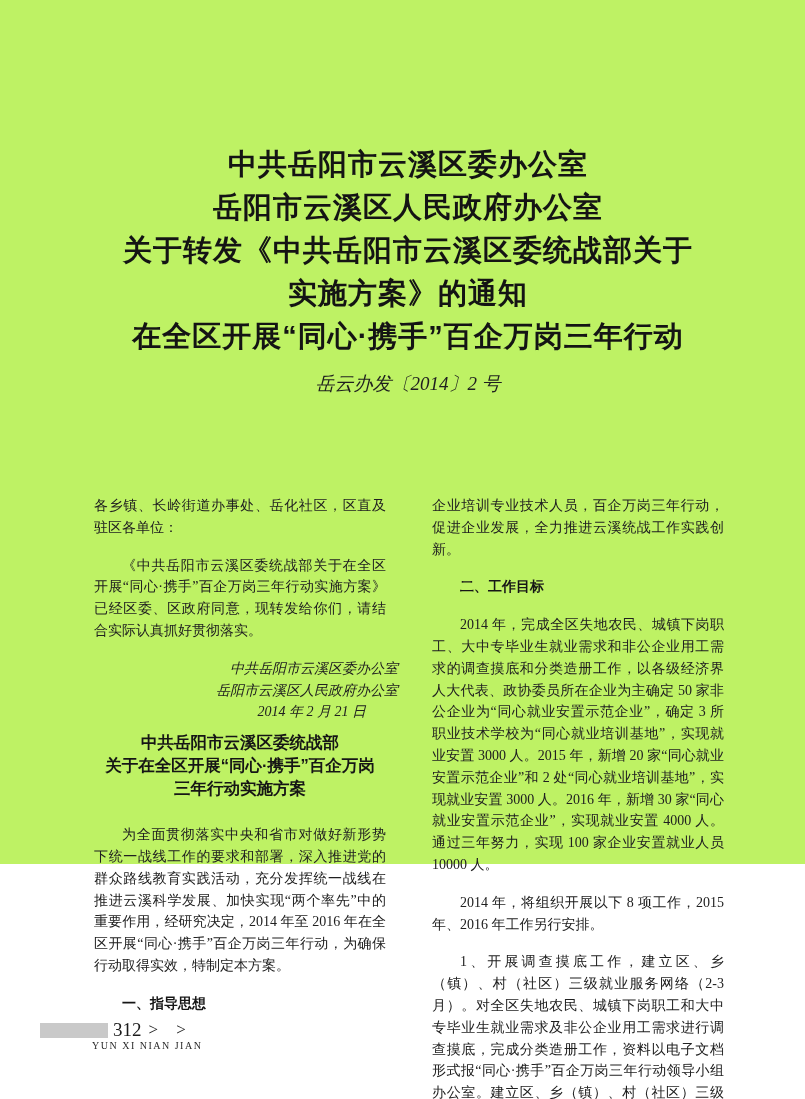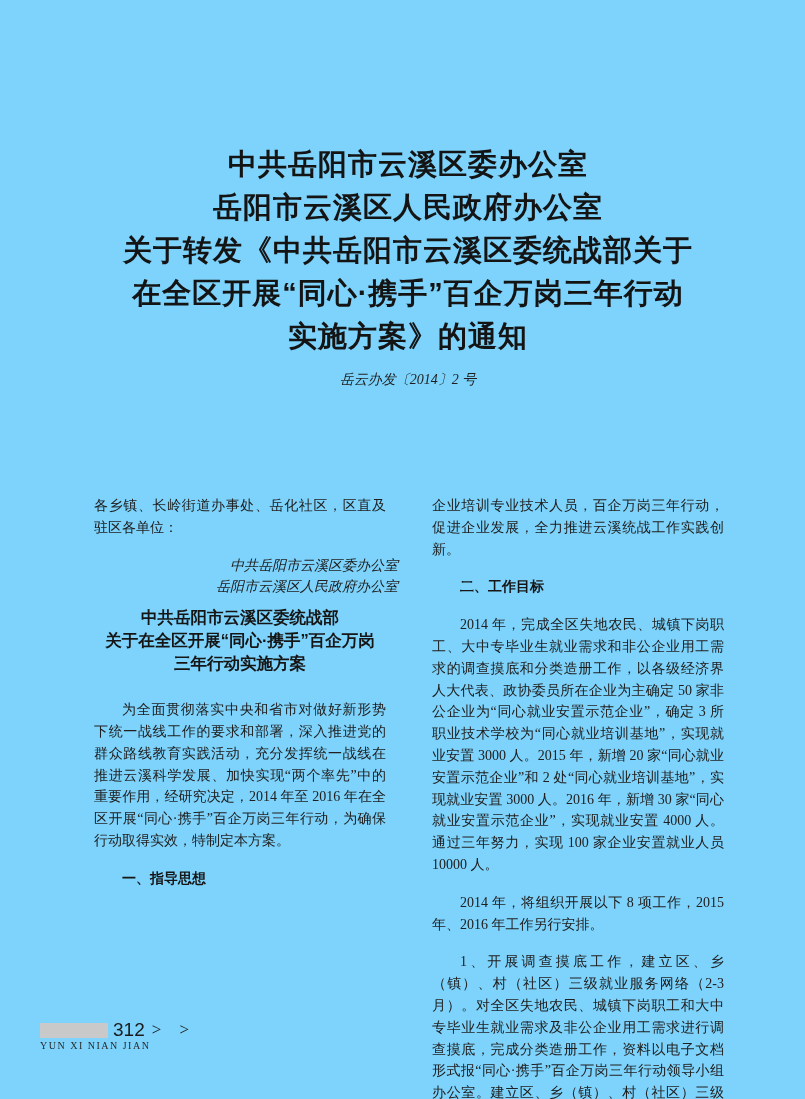--- a/index.html
+++ b/index.html
@@ -6,22 +6,22 @@
     margin: 0;
     padding: 0;
     width: 805px;
     height: 1099px;
     background: #ffffff;
     overflow: hidden;
   }
   .page {
     position: relative;
     width: 805px;
-    height: 1099px;
-    background: #7dd3fc;
+    height: 864px;
+    background: #bef264;
     color: #1b1b1b;
     font-family: "Liberation Serif", serif;
   }
   .doc-title {
     position: absolute;
     top: 143px;
     left: 78px;
     width: 660px;
     text-align: center;
     font-family: "Liberation Sans", sans-serif;
@@ -32,21 +32,21 @@
     letter-spacing: 1px;
   }
   .doc-number {
     position: absolute;
     top: 371px;
     left: 78px;
     width: 660px;
     text-align: center;
     font-family: "Liberation Serif", serif;
     font-style: italic;
-    font-size: 14px;
+    font-size: 19px;
     color: #1f1f1f;
   }
   .columns {
     position: absolute;
     top: 479px;
     left: 78px;
     width: 662px;
     display: flex;
     gap: 14px;
   }
@@ -93,61 +93,64 @@
     height: 18px;
   }
   .footer-bar {
     display: inline-block;
     width: 68px;
     height: 15px;
     background: #c9c9c9;
     margin-right: 5px;
   }
   .page-num {
-    font-family: Liberation Sans, sans-serif;
+    font-family: Liberation Serif, serif;
     font-size: 19px;
     color: #1b1b1b;
   }
   .arrows {
     font-family: "Liberation Serif", serif;
     font-size: 17px;
     letter-spacing: 7px;
     margin-left: 7px;
     color: #1b1b1b;
   }
   .journal {
+    margin-left: 52px;
     margin-top: 1px;
     font-family: "Liberation Serif", serif;
     font-size: 10px;
     letter-spacing: 1.5px;
     color: #2a2a2a;
   }
 </style>
 </head>
 <body>
 
 <div class="page">
 
   <div class="doc-title">
     <div>中共岳阳市云溪区委办公室</div>
     <div>岳阳市云溪区人民政府办公室</div>
     <div>关于转发《中共岳阳市云溪区委统战部关于</div>
+    <div>实施方案》的通知</div>
     <div>在全区开展“同心·携手”百企万岗三年行动</div>
-    <div>实施方案》的通知</div>
   </div>
 
   <div class="doc-number">岳云办发〔2014〕2 号</div>
 
   <div class="columns">
 
     <div class="col">
       <p class="no-indent">各乡镇、长岭街道办事处、岳化社区，区直及驻区各单位：</p>
+      <p class="para">《中共岳阳市云溪区委统战部关于在全区开展“同心·携手”百企万岗三年行动实施方案》已经区委、区政府同意，现转发给你们，请结合实际认真抓好贯彻落实。</p>
       <div class="signature">
         <div>中共岳阳市云溪区委办公室</div>
         <div>岳阳市云溪区人民政府办公室</div>
+        <div class="sig-date">2014 年 2 月 21 日</div>
       </div>
       <div class="subtitle">
         <div>中共岳阳市云溪区委统战部</div>
         <div>关于在全区开展“同心·携手”百企万岗</div>
         <div>三年行动实施方案</div>
       </div>
       <p class="para">为全面贯彻落实中央和省市对做好新形势下统一战线工作的要求和部署，深入推进党的群众路线教育实践活动，充分发挥统一战线在推进云溪科学发展、加快实现“两个率先”中的重要作用，经研究决定，2014 年至 2016 年在全区开展“同心·携手”百企万岗三年行动，为确保行动取得实效，特制定本方案。</p>
       <p class="heading">一、指导思想</p>
     </div>
 

